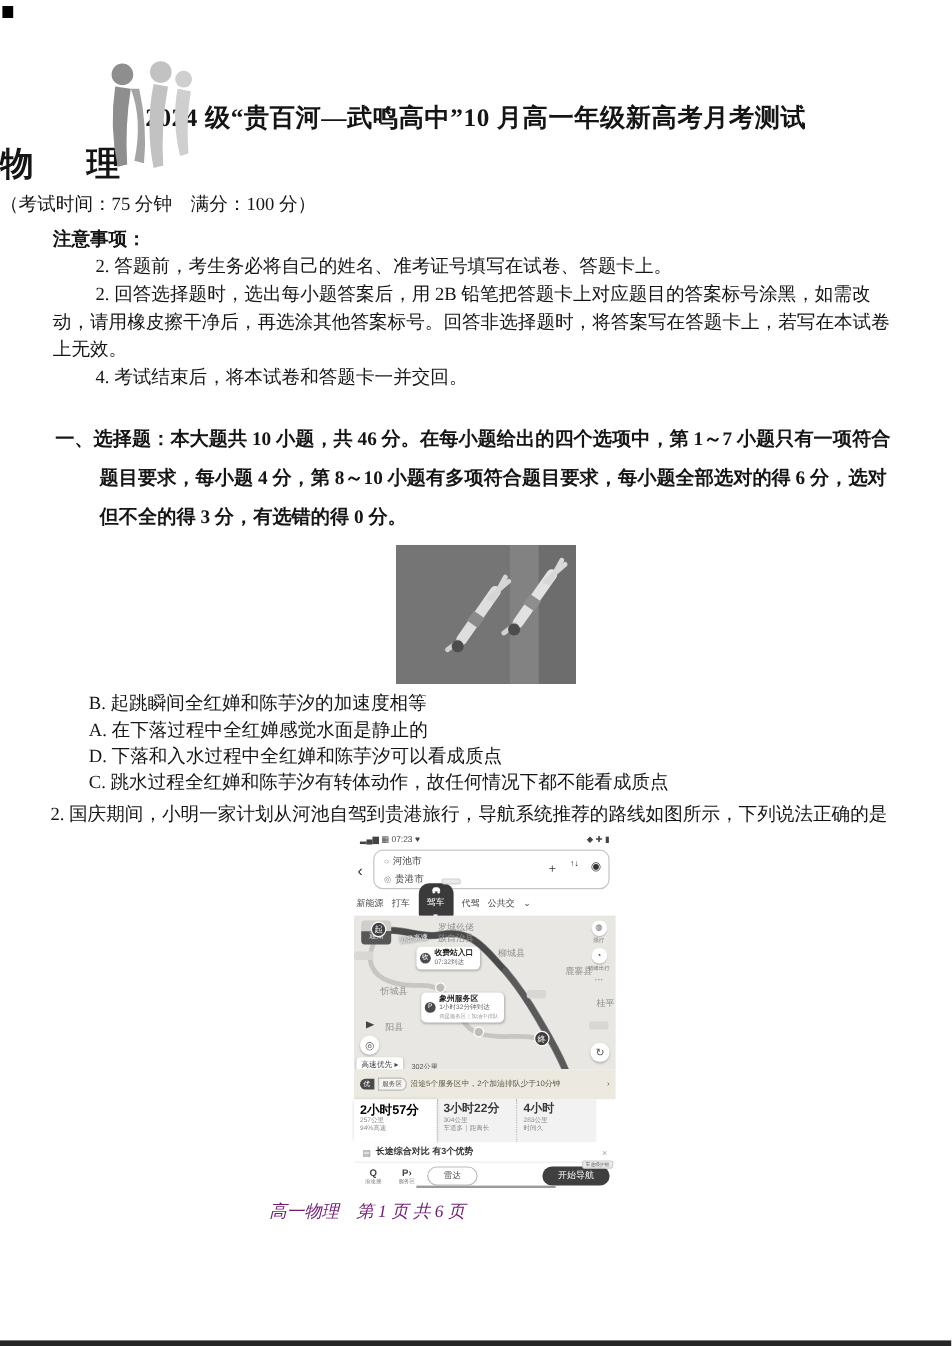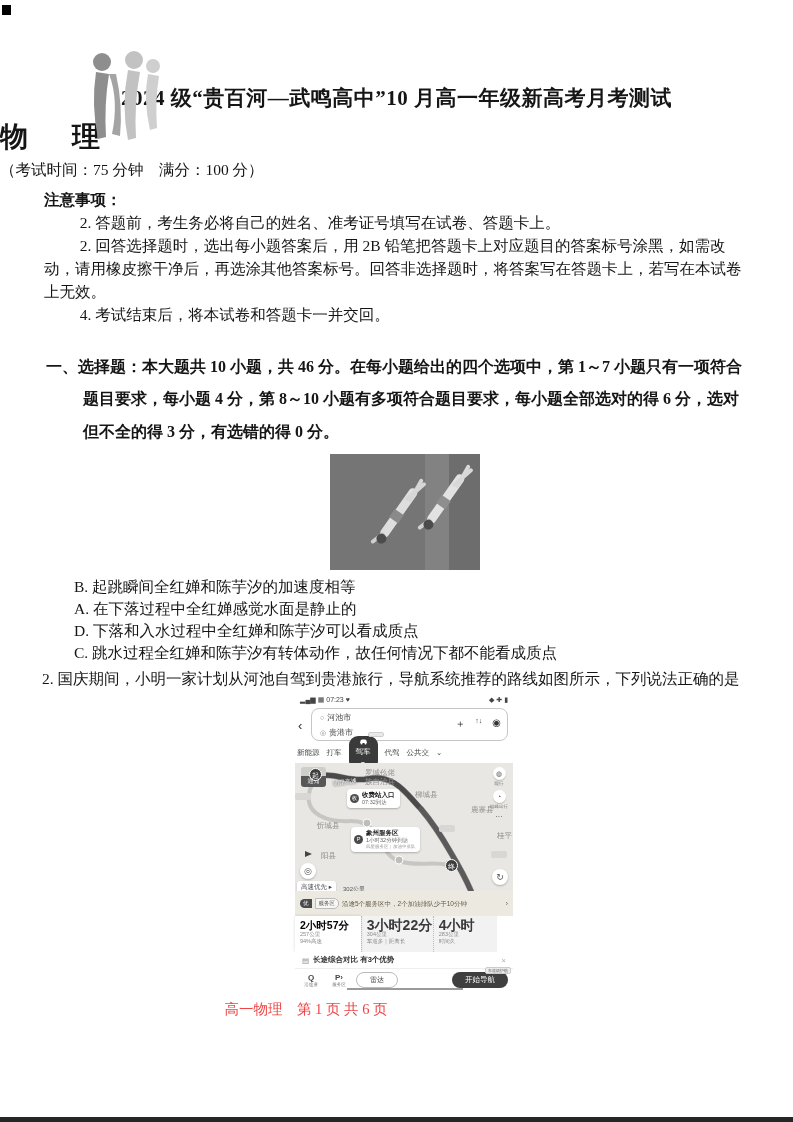--- a/index.html
+++ b/index.html
@@ -13,21 +13,21 @@
   .exam-info{text-align:left;font-size:15.5px;margin-top:4px;}
   .notice{margin:8px 40px 0 44px;font-size:15.5px;line-height:1.48;}
   .notice-label{font-weight:bold;font-family:"Liberation Sans","DejaVu Sans",sans-serif;}
   .notice p{margin:0;text-indent:2.3em;}
   .section-header{margin:24px 40px 0 46px;font-weight:bold;font-size:16px;line-height:2.05;
         padding-left:37px;text-indent:-37px;}
   .qstem{margin:4px 38px 0 42px;font-size:15.5px;line-height:1.45;padding-left:26px;text-indent:-26px;}
   .photo{width:150px;height:116px;margin:5px 0 6px 330px;overflow:hidden;}
   .opt{margin:0 0 0 74px;font-size:15.5px;line-height:22px;}
   .q2opts{display:grid;grid-template-columns:340px auto;margin:8px 0 0 74px;font-size:15.5px;line-height:22px;row-gap:3px;}
-  .pagefooter{margin-top:10px;margin-left:46px;width:520px;text-align:center;font-size:14.5px;color:#ef4444;}
+  .pagefooter{margin-top:10px;margin-left:46px;width:520px;text-align:center;font-size:14.5px;color:#701a75;font-style:italic;}
 
   
   .phone{position:relative;width:218px;height:296px;margin:4px 0 0 295px;
          font-family:"Liberation Sans","DejaVu Sans",sans-serif;color:#333;background:#fff;}
   .phone *{box-sizing:border-box;}
   .p-status{position:absolute;top:0;left:0;right:0;height:11px;display:flex;justify-content:space-between;
             align-items:center;padding:0 5px;font-size:7px;color:#444;}
   .p-back{position:absolute;left:3px;top:24px;font-size:13px;color:#333;}
   .p-search{position:absolute;top:14px;left:16px;right:5px;height:33px;border:1px solid #c6c6c6;
             border-radius:8px;background:#fff;}
@@ -74,21 +74,21 @@
           align-items:center;gap:3px;padding:0 5px;font-size:6.5px;color:#5f5848;}
   .b-tag1{background:#4a4a4a;color:#fff;border-radius:5px 0 0 5px;font-size:5.5px;padding:1px 3px;}
   .b-tag2{background:#f7f6f2;border:1px solid #bbb;border-radius:0 5px 5px 0;font-size:5.5px;
           padding:1px 3px;color:#555;}
   .b-text{flex:1;line-height:8px;}
   .p-routes{position:absolute;top:222px;left:0;right:16px;height:36px;background:#f2f2f2;display:flex;}
   .r-card{padding:3px 5px;}
   .r-card.sel{background:#fff;width:74px;box-shadow:0 0 3px rgba(0,0,0,.15);}
   .r-card.alt{width:72px;border-left:1px dotted #bbb;}
   .r-time{font-size:10.5px;font-weight:bold;color:#000;line-height:12px;white-space:nowrap;}
-  .r-card.alt .r-time{font-size:14px;color:#3a3a3a;}
+  .r-card.alt .r-time{font-size:10px;color:#3a3a3a;}
   .r-sub{font-size:5.5px;color:#8a8a8a;line-height:7px;white-space:nowrap;}
   .p-compare{position:absolute;top:258px;left:0;right:0;height:17px;background:#fff;display:flex;
           align-items:center;padding:0 7px;font-size:7.5px;font-weight:bold;color:#333;gap:4px;
           border-bottom:1px solid #eee;}
   .p-compare .x{margin-left:auto;color:#aaa;font-weight:normal;}
   .p-actions{position:absolute;top:276px;left:0;right:0;height:20px;display:flex;align-items:center;
           padding:0 5px;gap:6px;}
   .a-item{text-align:center;width:22px;}
   .a-glyph{font-size:8px;font-weight:bold;color:#444;line-height:9px;}
   .a-label{font-size:4.5px;color:#777;line-height:6px;}

